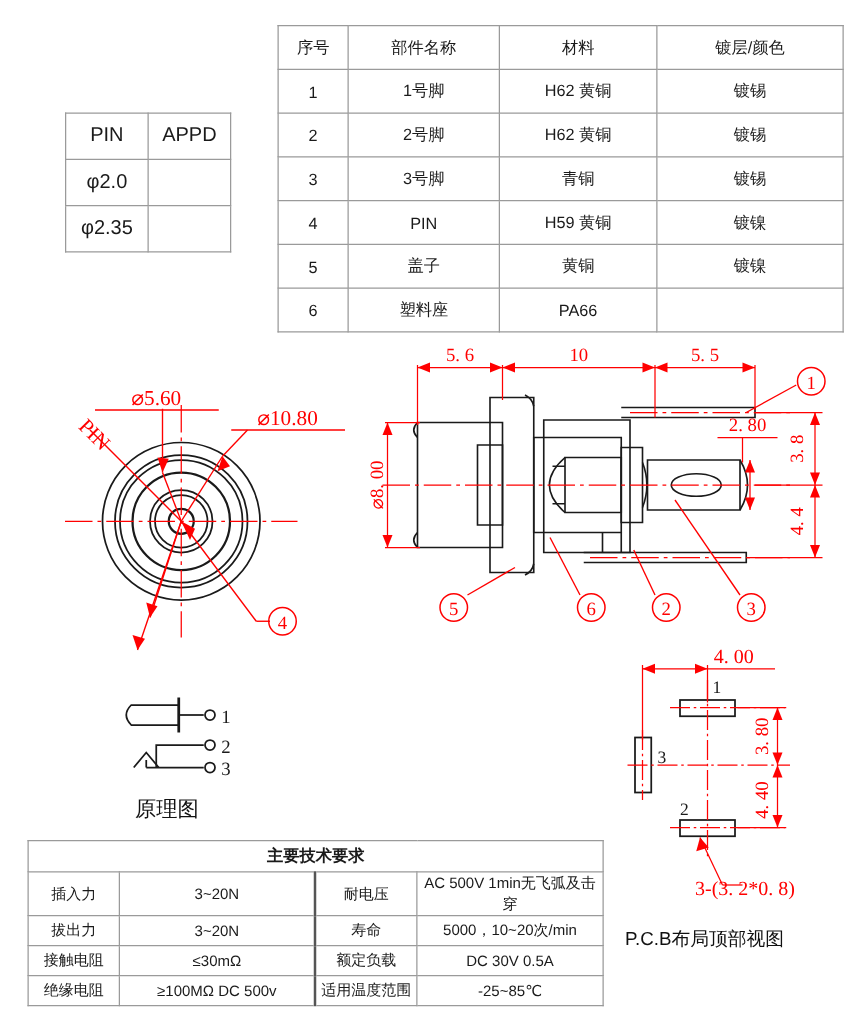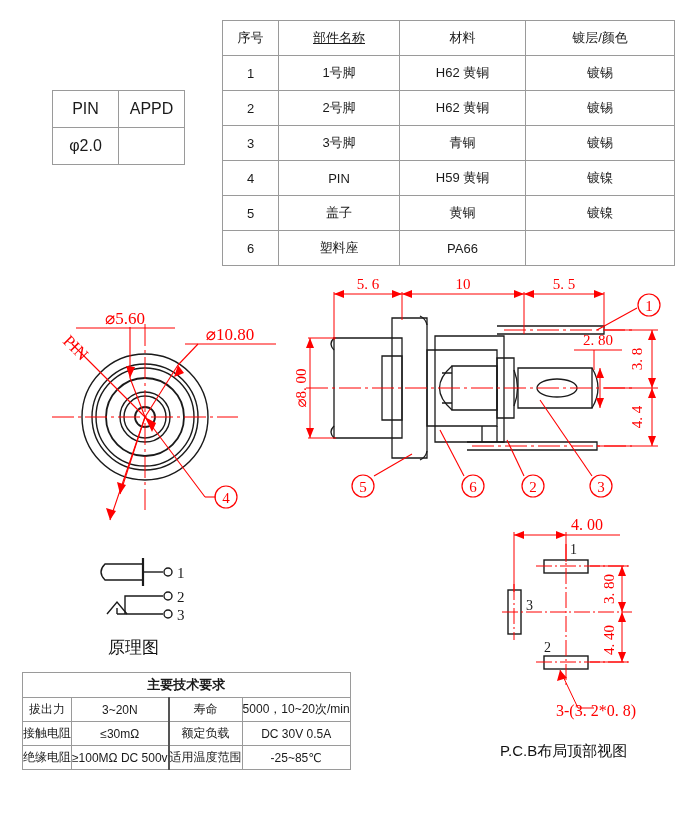--- a/index.html
+++ b/index.html
@@ -26,21 +26,21 @@
 
   
   #pin-table{left:52px;top:90px;}
   #pin-table td{width:65px;height:36px;font-size:16px;}
   #pin-table .hdr{font-size:16px;}
 
   
   #parts-table{left:222px;top:20px;}
   #parts-table td{height:34px;font-size:13px;}
   #parts-table .c0{width:55px;}
-  #parts-table .c1{width:120px;text-decoration:underline;}
+  #parts-table .c1{width:120px;}
   #parts-table .c2{width:125px;}
   #parts-table .c3{width:148px;}
 
   
   #spec-table{left:22px;top:672px;}
   #spec-table td{height:23px;font-size:12px;}
   #spec-table .s0{width:72px;}
   #spec-table .s1{width:155px;}
   #spec-table .s2{width:80px;}
   #spec-table .s3{width:148px;}
@@ -62,20 +62,24 @@
 <body>
 
 <table class="grid abs" id="pin-table">
   <tbody>
       <tr>
     <td class="hdr">PIN</td>
     <td class="hdr">APPD</td>
   </tr>
   <tr>
     <td>φ2.0</td>
+    <td></td>
+  </tr>
+  <tr>
+    <td>φ2.35</td>
     <td></td>
   </tr>
 </tbody>
   </table>
 
 <table class="grid abs" id="parts-table">
   <tbody>
       <tr>
     <td class="c0">序号</td>
     <td class="c1">部件名称</td>
@@ -348,20 +352,26 @@
 </svg>
 </div>
 <div class="abs cap" id="pcb-caption">P.C.B布局顶部视图</div>
 
 <table class="grid abs" id="spec-table">
   <tbody>
       <tr>
     <td class="title" colspan="4">主要技术要求</td>
   </tr>
   <tr>
+    <td class="s0">插入力</td>
+    <td class="s1">3~20N</td>
+    <td class="s2 midsep">耐电压</td>
+    <td class="s3">AC 500V 1min无飞弧及击穿</td>
+  </tr>
+  <tr>
     <td>拔出力</td>
     <td>3~20N</td>
     <td class="midsep">寿命</td>
     <td>5000，10~20次/min</td>
   </tr>
   <tr>
     <td>接触电阻</td>
     <td>≤30mΩ</td>
     <td class="midsep">额定负载</td>
     <td>DC 30V 0.5A</td>

